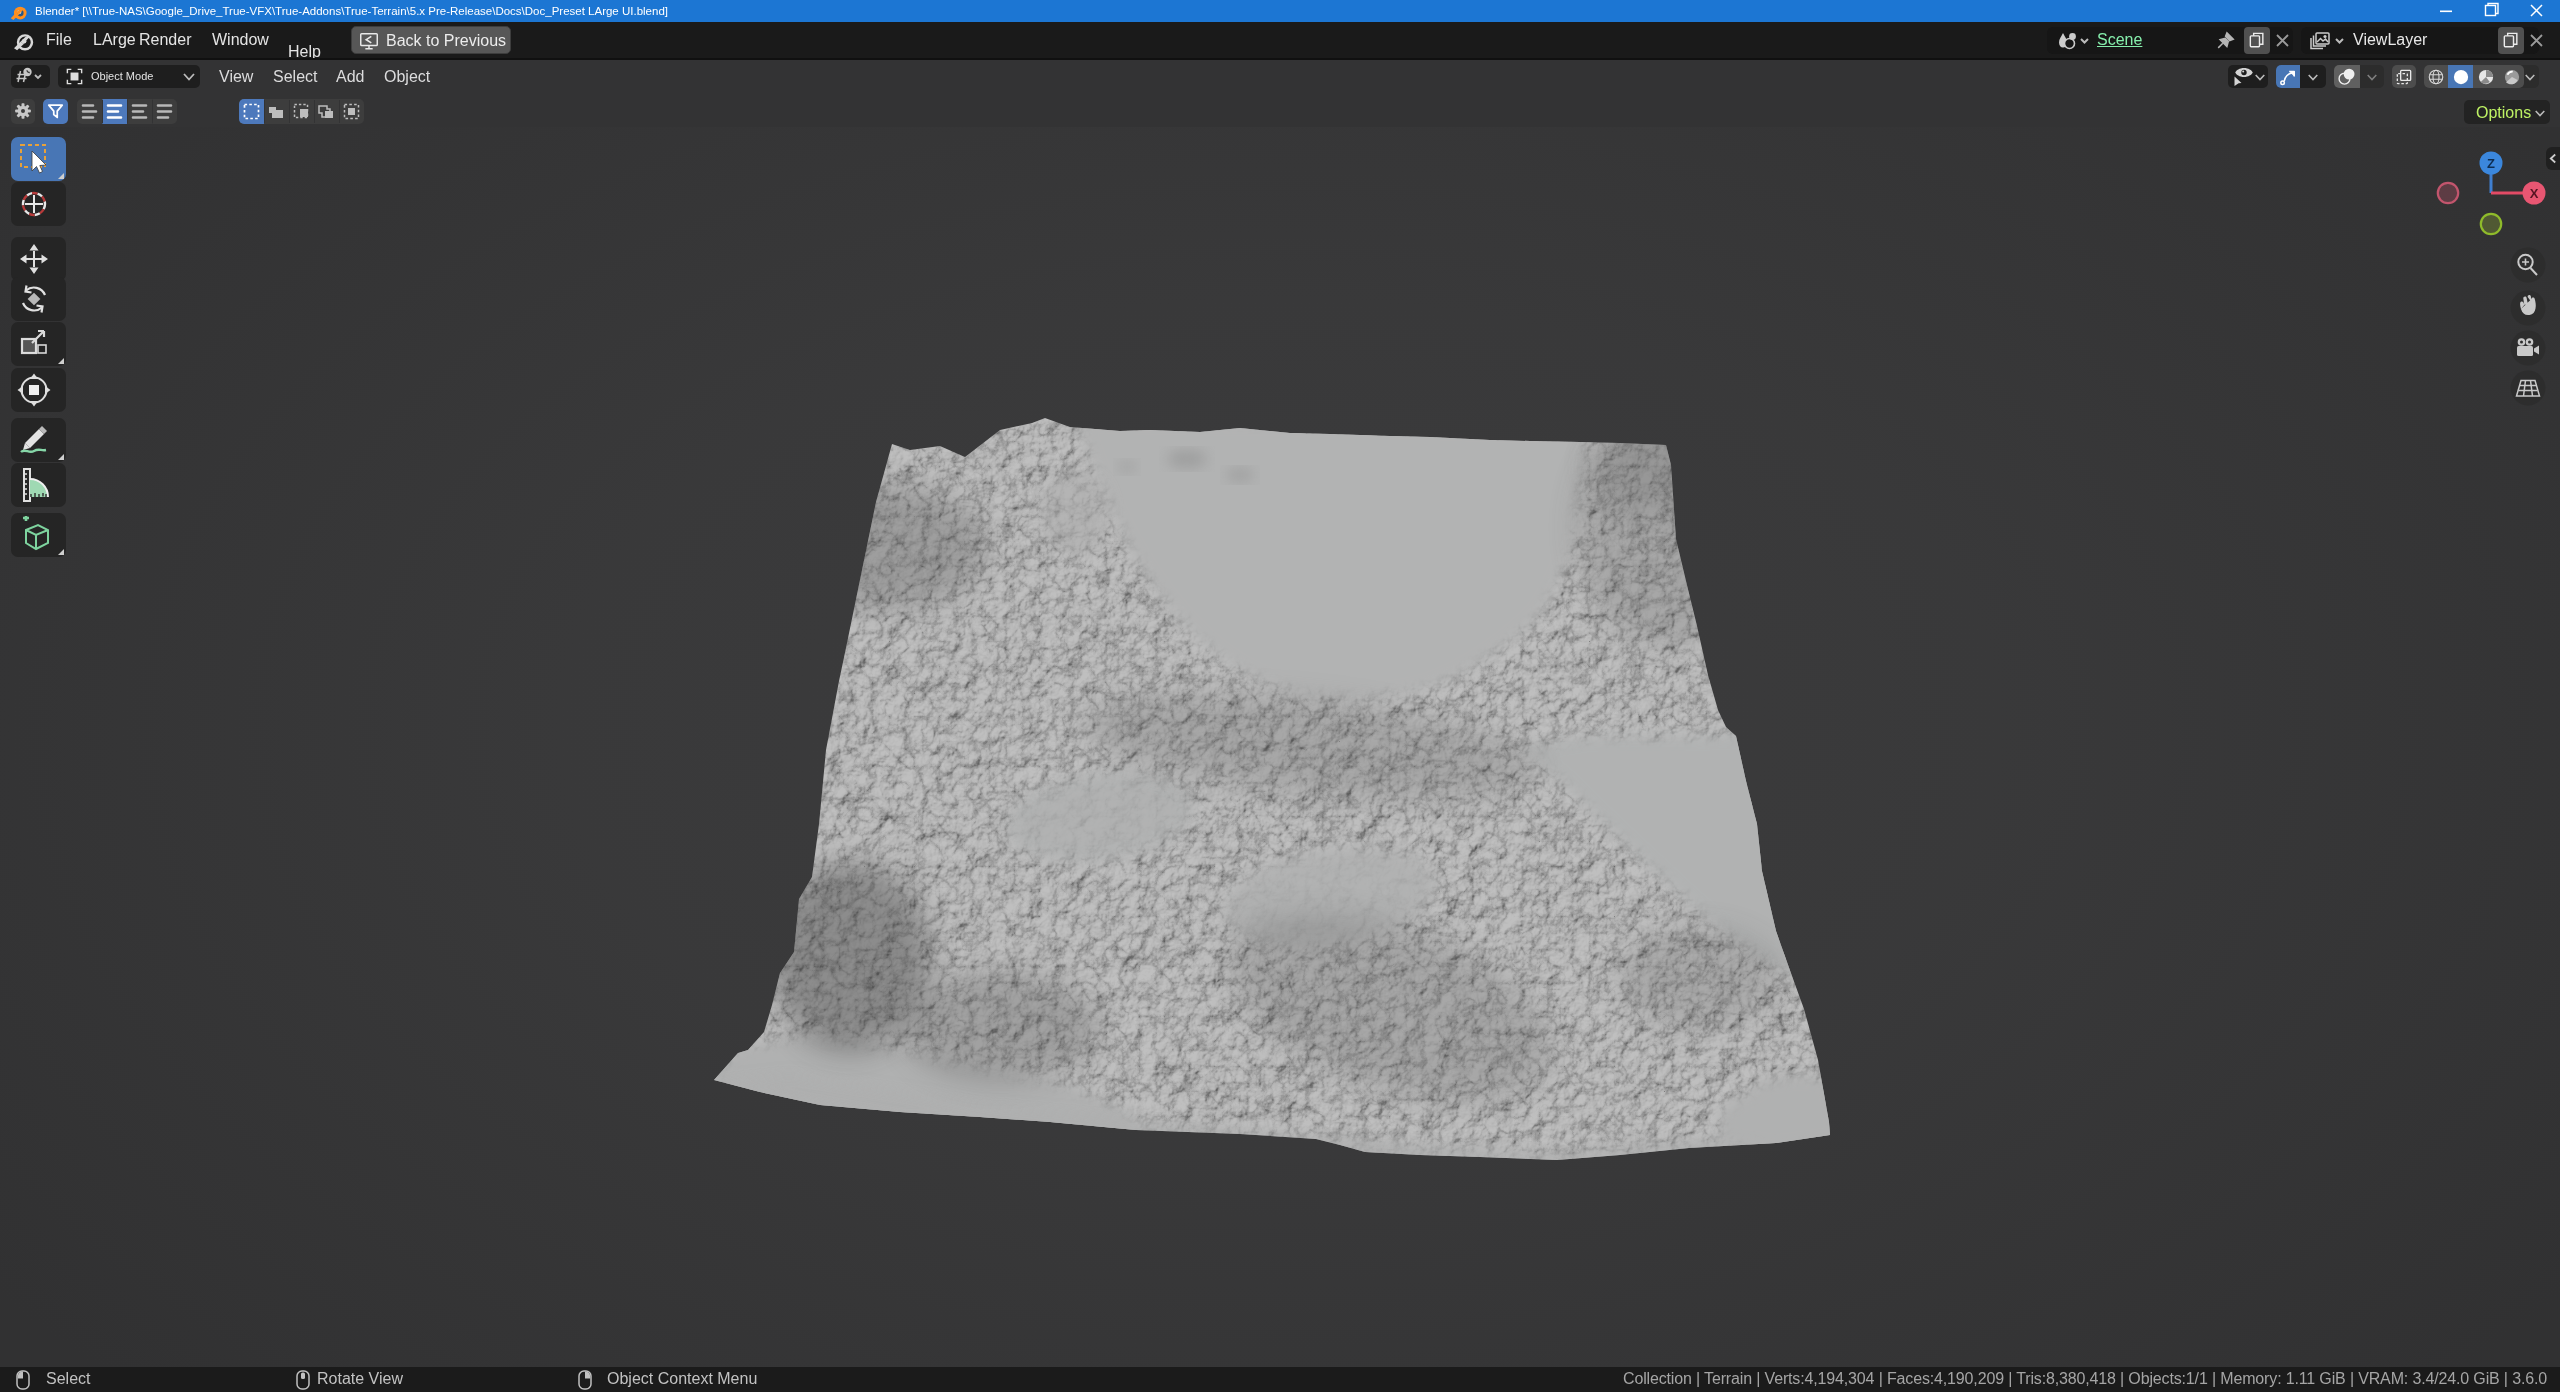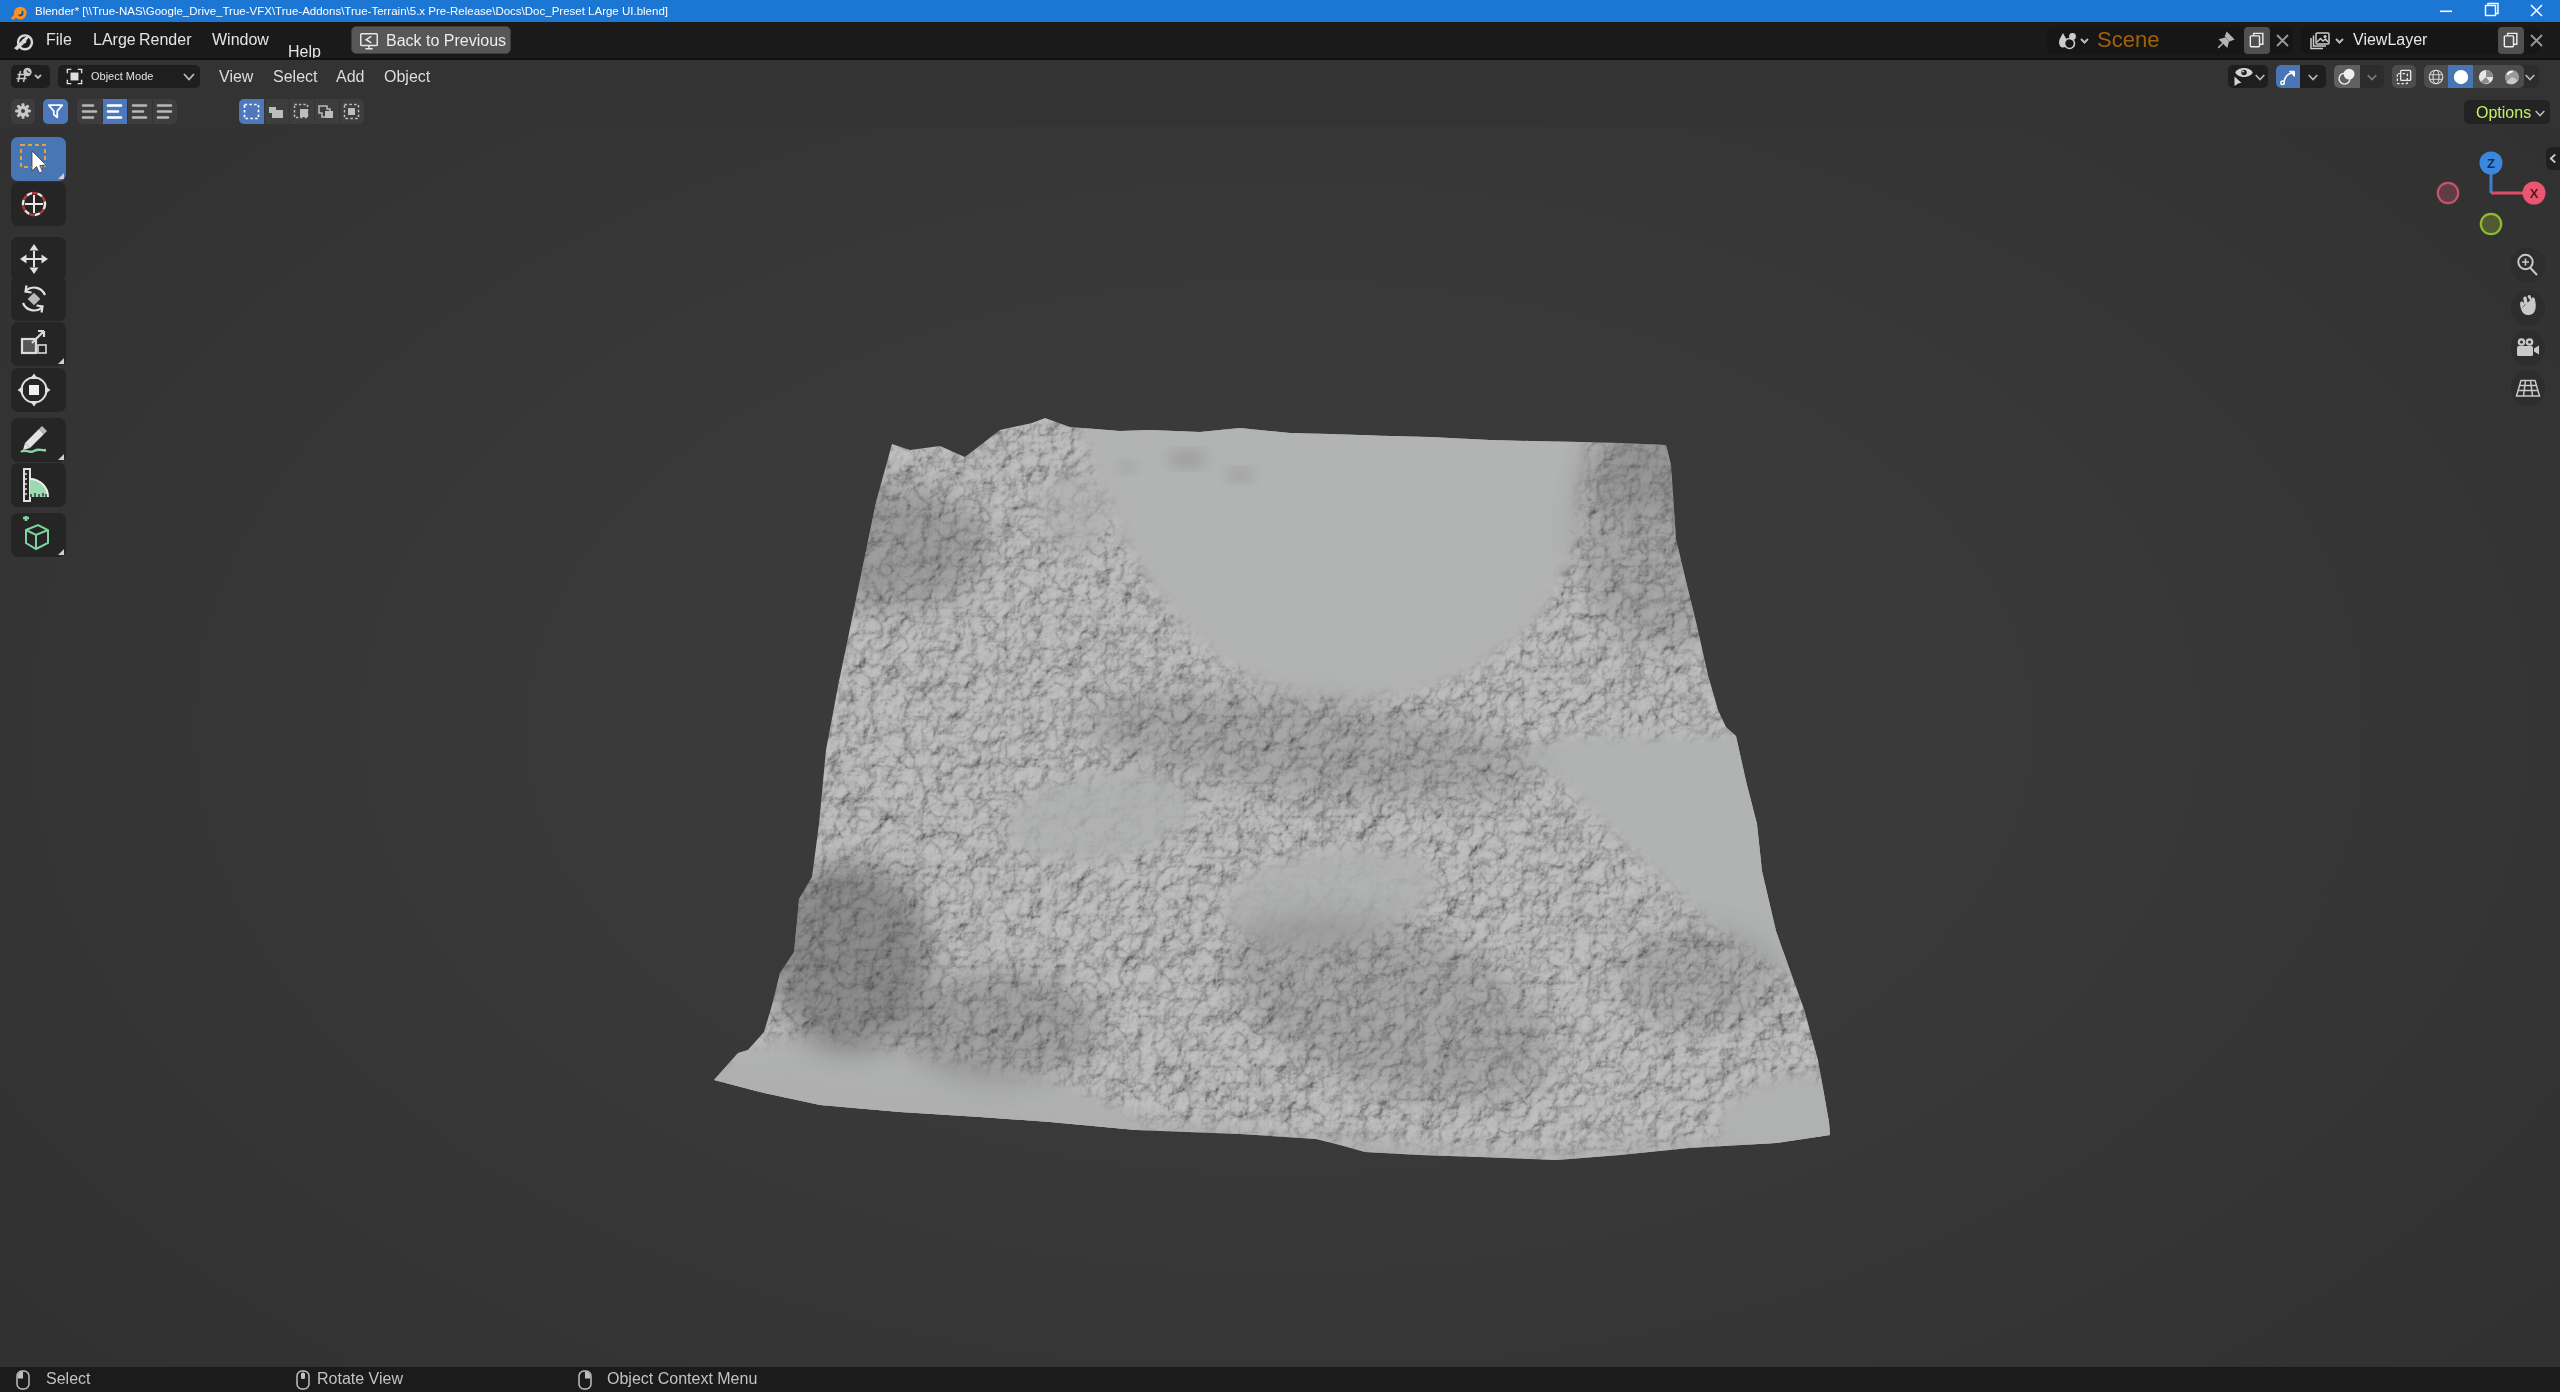--- a/index.html
+++ b/index.html
@@ -238,21 +238,21 @@
     <div class="abs" style="left:34px; top:0; line-height:27px; font-size:16px; color:#ececec;">Back to Previous</div>
   </div>
 
   <div class="abs" style="left:2047px; top:5px; width:246px; height:27px; background:#161616; border-radius:6px;">
     <svg class="abs" style="left:6px; top:3px;" width="38" height="21" viewBox="0 0 38 21" fill="none" stroke="#cccccc">
       <path d="M10 3 C12 7 14 9 14 12.5 C14 15.5 12.2 17.5 10 17.5 C7.8 17.5 6 15.5 6 12.5 C6 9 8 7 10 3 Z" fill="#cccccc" stroke="none"></path>
       <circle cx="16.5" cy="13.5" r="5" fill="#161616" stroke="#cccccc" stroke-width="1.6"></circle>
       <circle cx="19.5" cy="6.5" r="3.4" fill="#cccccc" stroke="none"></circle>
       <path d="M28 9 L31.5 12.5 L35 9" stroke="#bbbbbb" stroke-width="2"></path>
     </svg>
-    <div class="abs" style="left:50px; top:0; line-height:26px; font-size:22px; color:#a16207;">Scene</div>
+    <div class="abs" style="left:50px; top:0; line-height:26px; font-size:16px; color:#86efac;text-decoration:underline;">Scene</div>
     <svg class="abs" style="left:168px; top:3px;" width="22" height="22" viewBox="0 0 24 24" fill="none" stroke="#b5b5b5" stroke-width="1.6">
       <path d="M13 3 L20 10 L16 11.5 L11.5 7 Z" fill="#b5b5b5"></path>
       <path d="M11 9 L14.5 12.5 L13 18 L5.5 10.5 Z" fill="#b5b5b5"></path>
       <path d="M8.5 14.5 L3.5 19.5"></path>
     </svg>
     <div class="abs" style="left:197px; top:0px; width:26px; height:27px; background:#505050; border-radius:4px;">
       <svg style="margin:3px 0 0 3px;" width="20" height="20" viewBox="0 0 24 24" fill="none" stroke="#ececec" stroke-width="1.7">
         <rect x="4" y="7" width="11" height="13" rx="1"></rect>
         <path d="M8 7 L8 4 L19 4 L19 17 L15 17"></path>
       </svg>
@@ -446,13 +446,14 @@
   <svg class="abs" style="left:296px; top:3px;" width="14" height="20" viewBox="0 0 14 20">
     <rect x="1" y="1" width="12" height="18" rx="5" fill="none" stroke="#c0c0c0" stroke-width="1.5"></rect>
     <rect x="5" y="2.5" width="4" height="6.5" rx="1.5" fill="#c0c0c0"></rect>
   </svg>
   <div class="abs" style="left:317px; top:0; line-height:24px;text-align:center;">Rotate View</div>
   <svg class="abs" style="left:578px; top:3px;" width="14" height="20" viewBox="0 0 14 20">
     <rect x="1" y="1" width="12" height="18" rx="5" fill="none" stroke="#c0c0c0" stroke-width="1.5"></rect>
     <path d="M7 1.5 C10.5 1.5 12.2 3.5 12.2 6.5 L12.2 8.5 L7 8.5 Z" fill="#c0c0c0"></path>
   </svg>
   <div class="abs" style="left:607px; top:0; line-height:24px;">Object Context Menu</div>
+  <div class="abs" style="right:13px; top:0; line-height:24px; color:#a5a5a5; letter-spacing:-0.15px;">Collection | Terrain | Verts:4,194,304 | Faces:4,190,209 | Tris:8,380,418 | Objects:1/1 | Memory: 1.11 GiB | VRAM: 3.4/24.0 GiB | 3.6.0</div>
 </div>
 
 </body></html>

